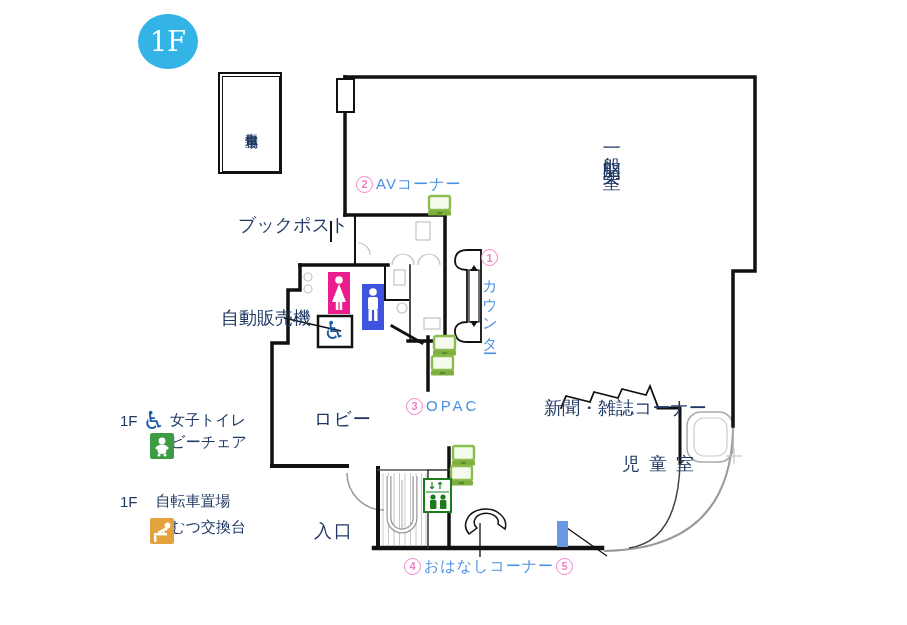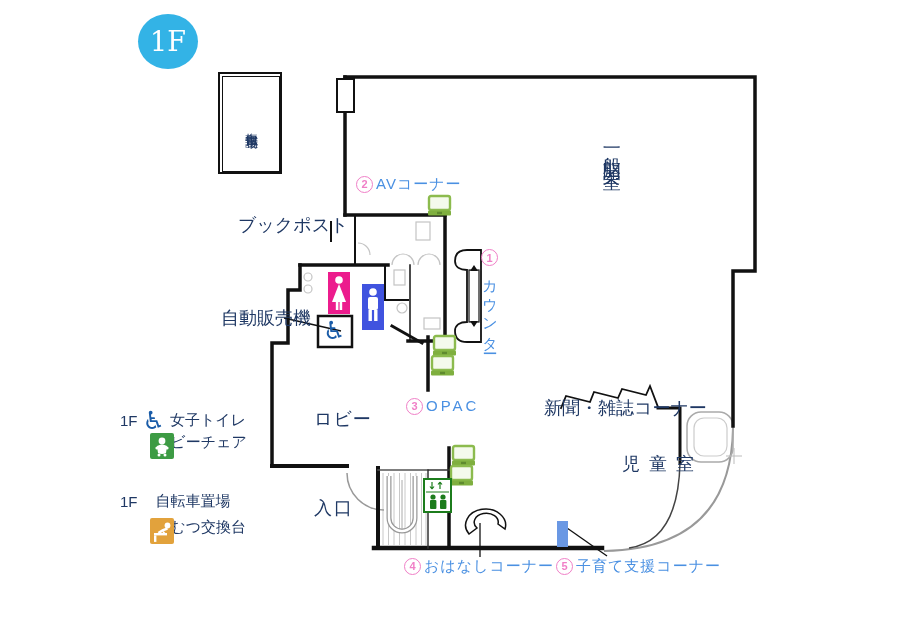--- a/index.html
+++ b/index.html
@@ -177,21 +177,21 @@
         <div class="label vert" style="position:static">自転車置場</div>
       </div>
   </div>
 
   <div class="label" style="left:238px;top:216px;">ブックポスト</div>
   <div class="label vert" style="left:601px;top:138px;letter-spacing:5px;">一般開架室</div>
   <div class="label" style="left:196px;top:309px;margin-left:25px;">自動販売機</div>
   <div class="label" style="left:314px;top:410px;letter-spacing:1px;">ロビー</div>
   <div class="label" style="left:544px;top:355px;margin-top:44px;">新聞・雑誌コーナー</div>
   <div class="label" style="left:578px;top:455px;letter-spacing:9px;margin-left:44px;">児童室</div>
-  <div class="label" style="left:314px;top:499px;letter-spacing:2px;">入口</div>
+  <div class="label" style="left:314px;top:522px;letter-spacing:2px;">入口</div>
 
   <div class="feature" style="left:356px;top:176px;">
     <span class="cnum">2</span>
     <span>AVコーナー</span>
   </div>
 
   <div class="counter-group">
     <span class="cnum">1</span>
     <span class="vert blue">カウンター</span>
   </div>
@@ -201,21 +201,20 @@
     <span>OPAC</span>
   </div>
 
   <div class="feature" style="left:404px;top:558px;">
     <span class="cnum">4</span>
     <span>おはなしコーナー</span>
   </div>
 
   <div class="feature" style="left:556px;top:558px;">
     <span class="cnum">5</span>
-    <span>子育て支援コーナー</span>
   </div>
 
   <div class="wheel" style="left:323px;top:318px;">♿</div>
 
   <div class="legend-row" style="left:120px;top:408px;">
     <span>1F</span>
     <span class="wheel" style="position:static;">♿</span>
     <span>女子トイレ</span>
   </div>
 

